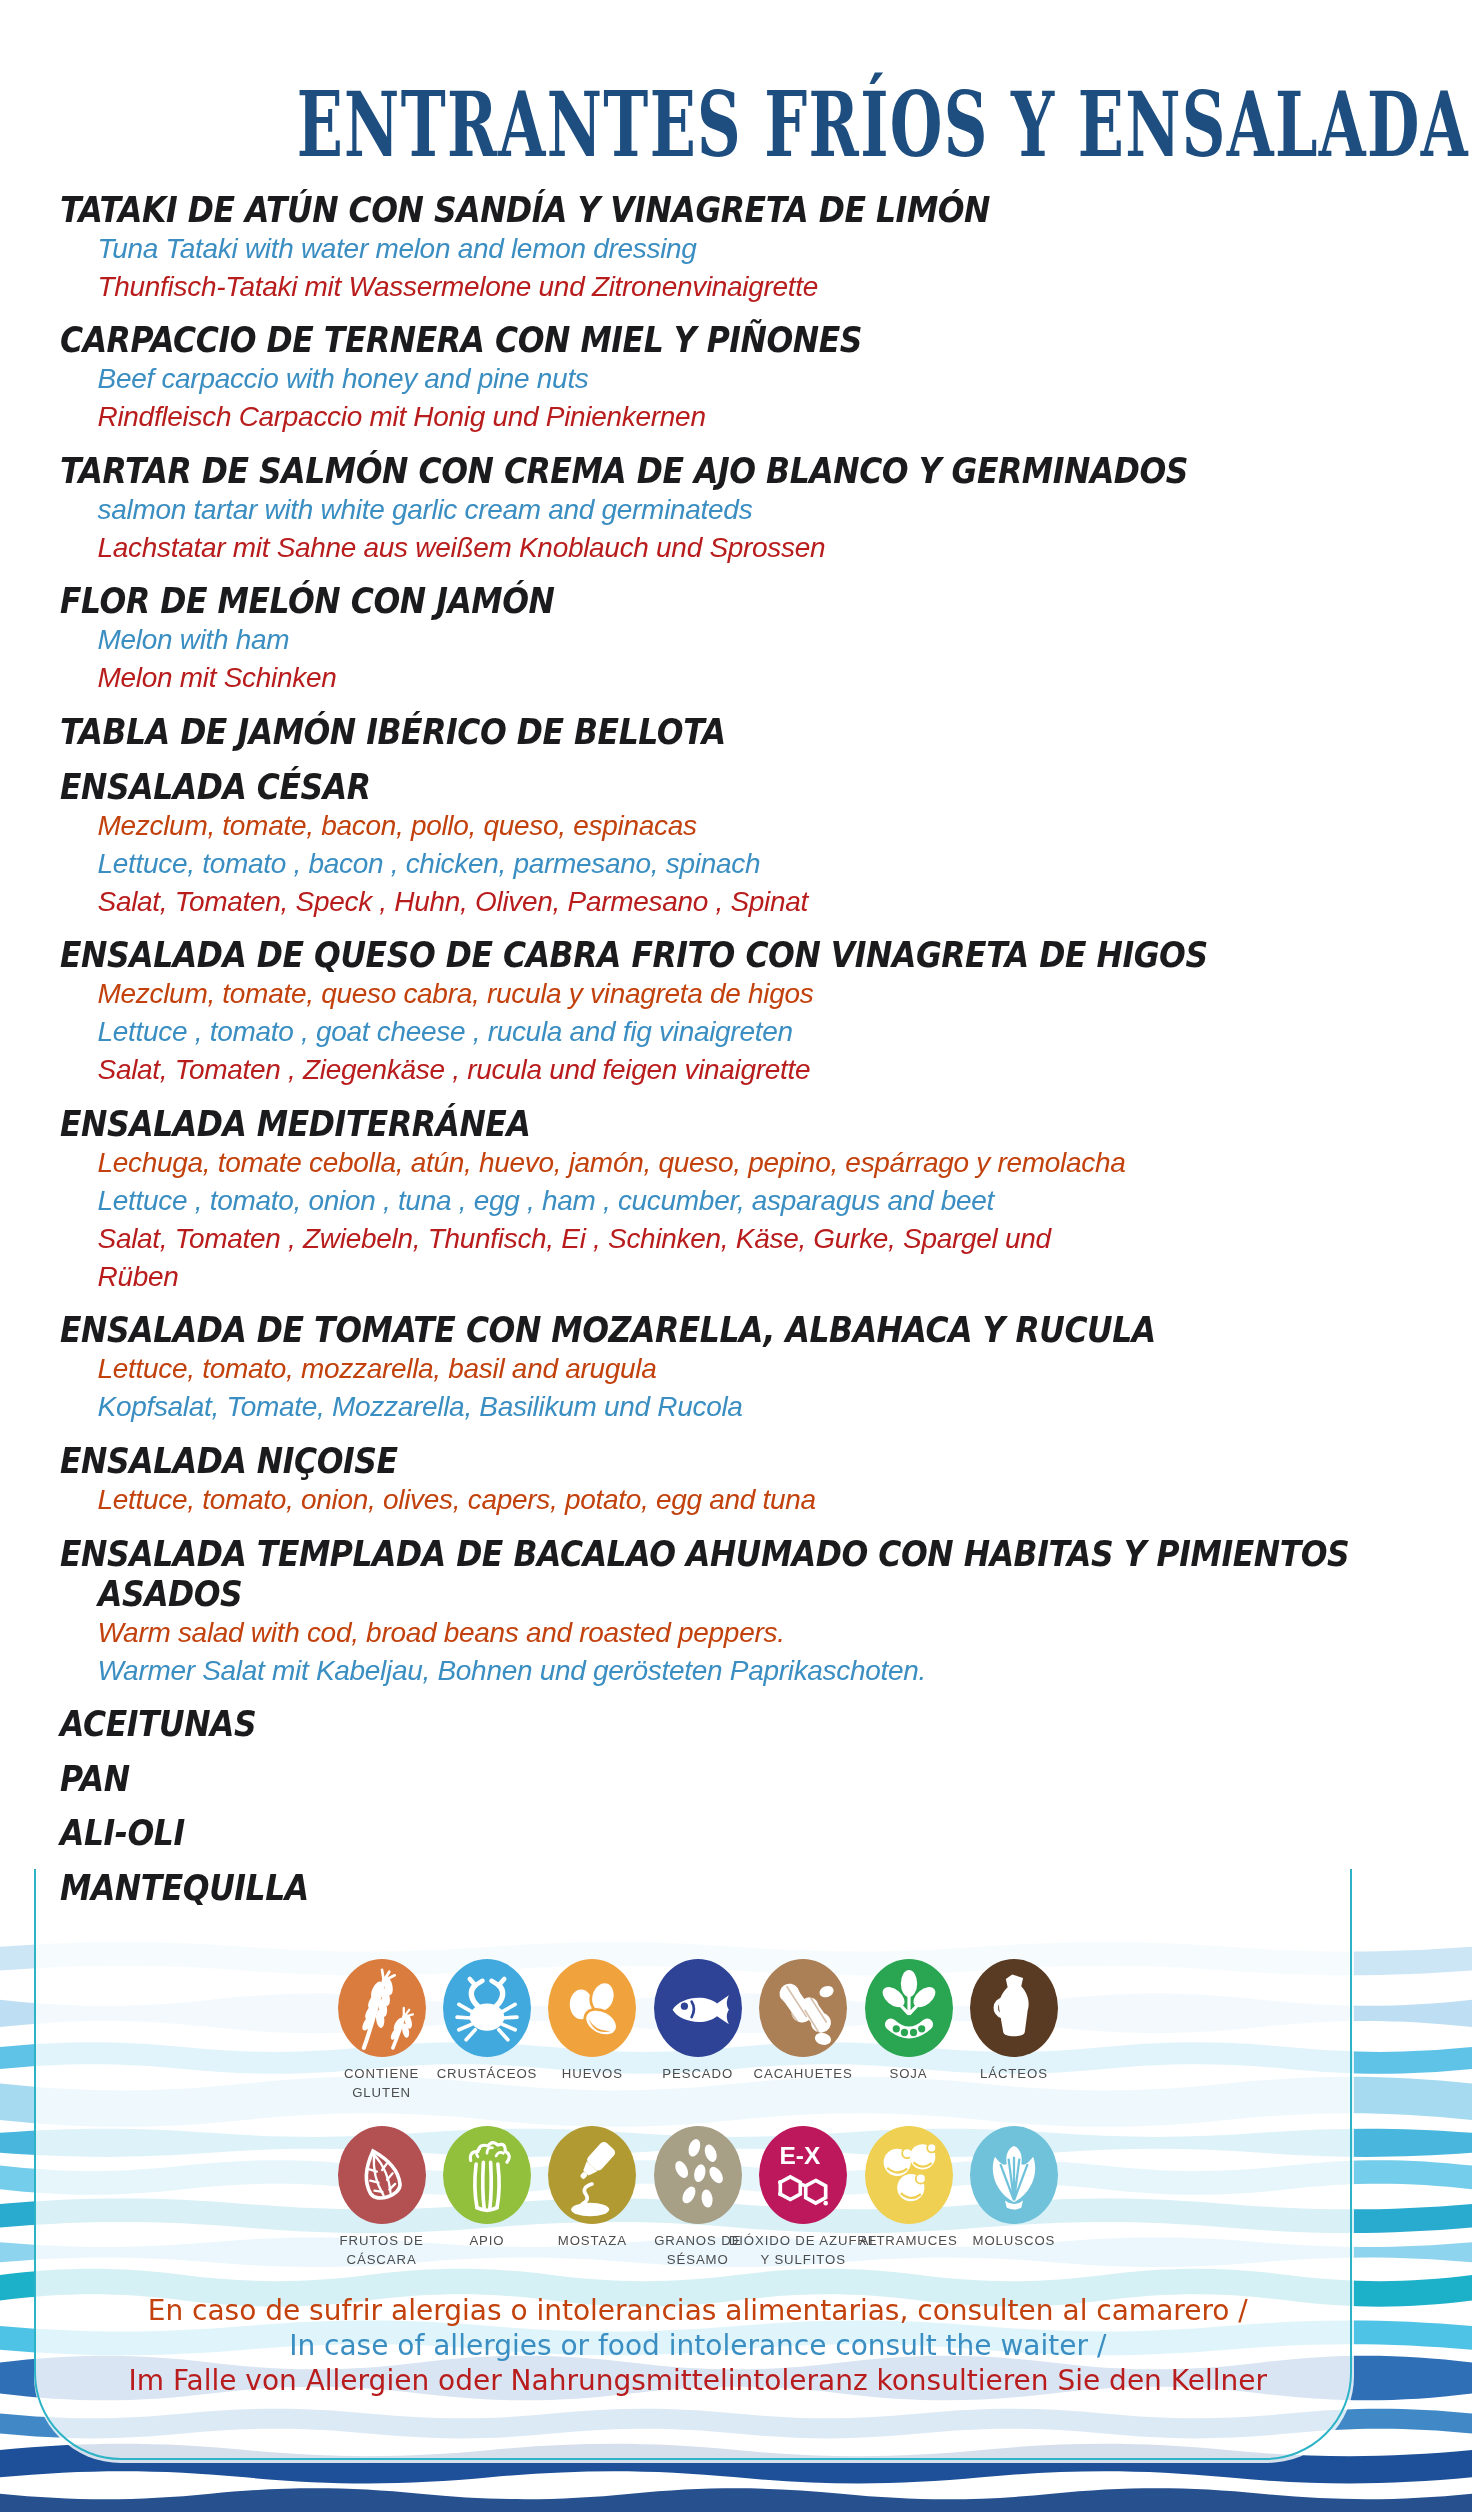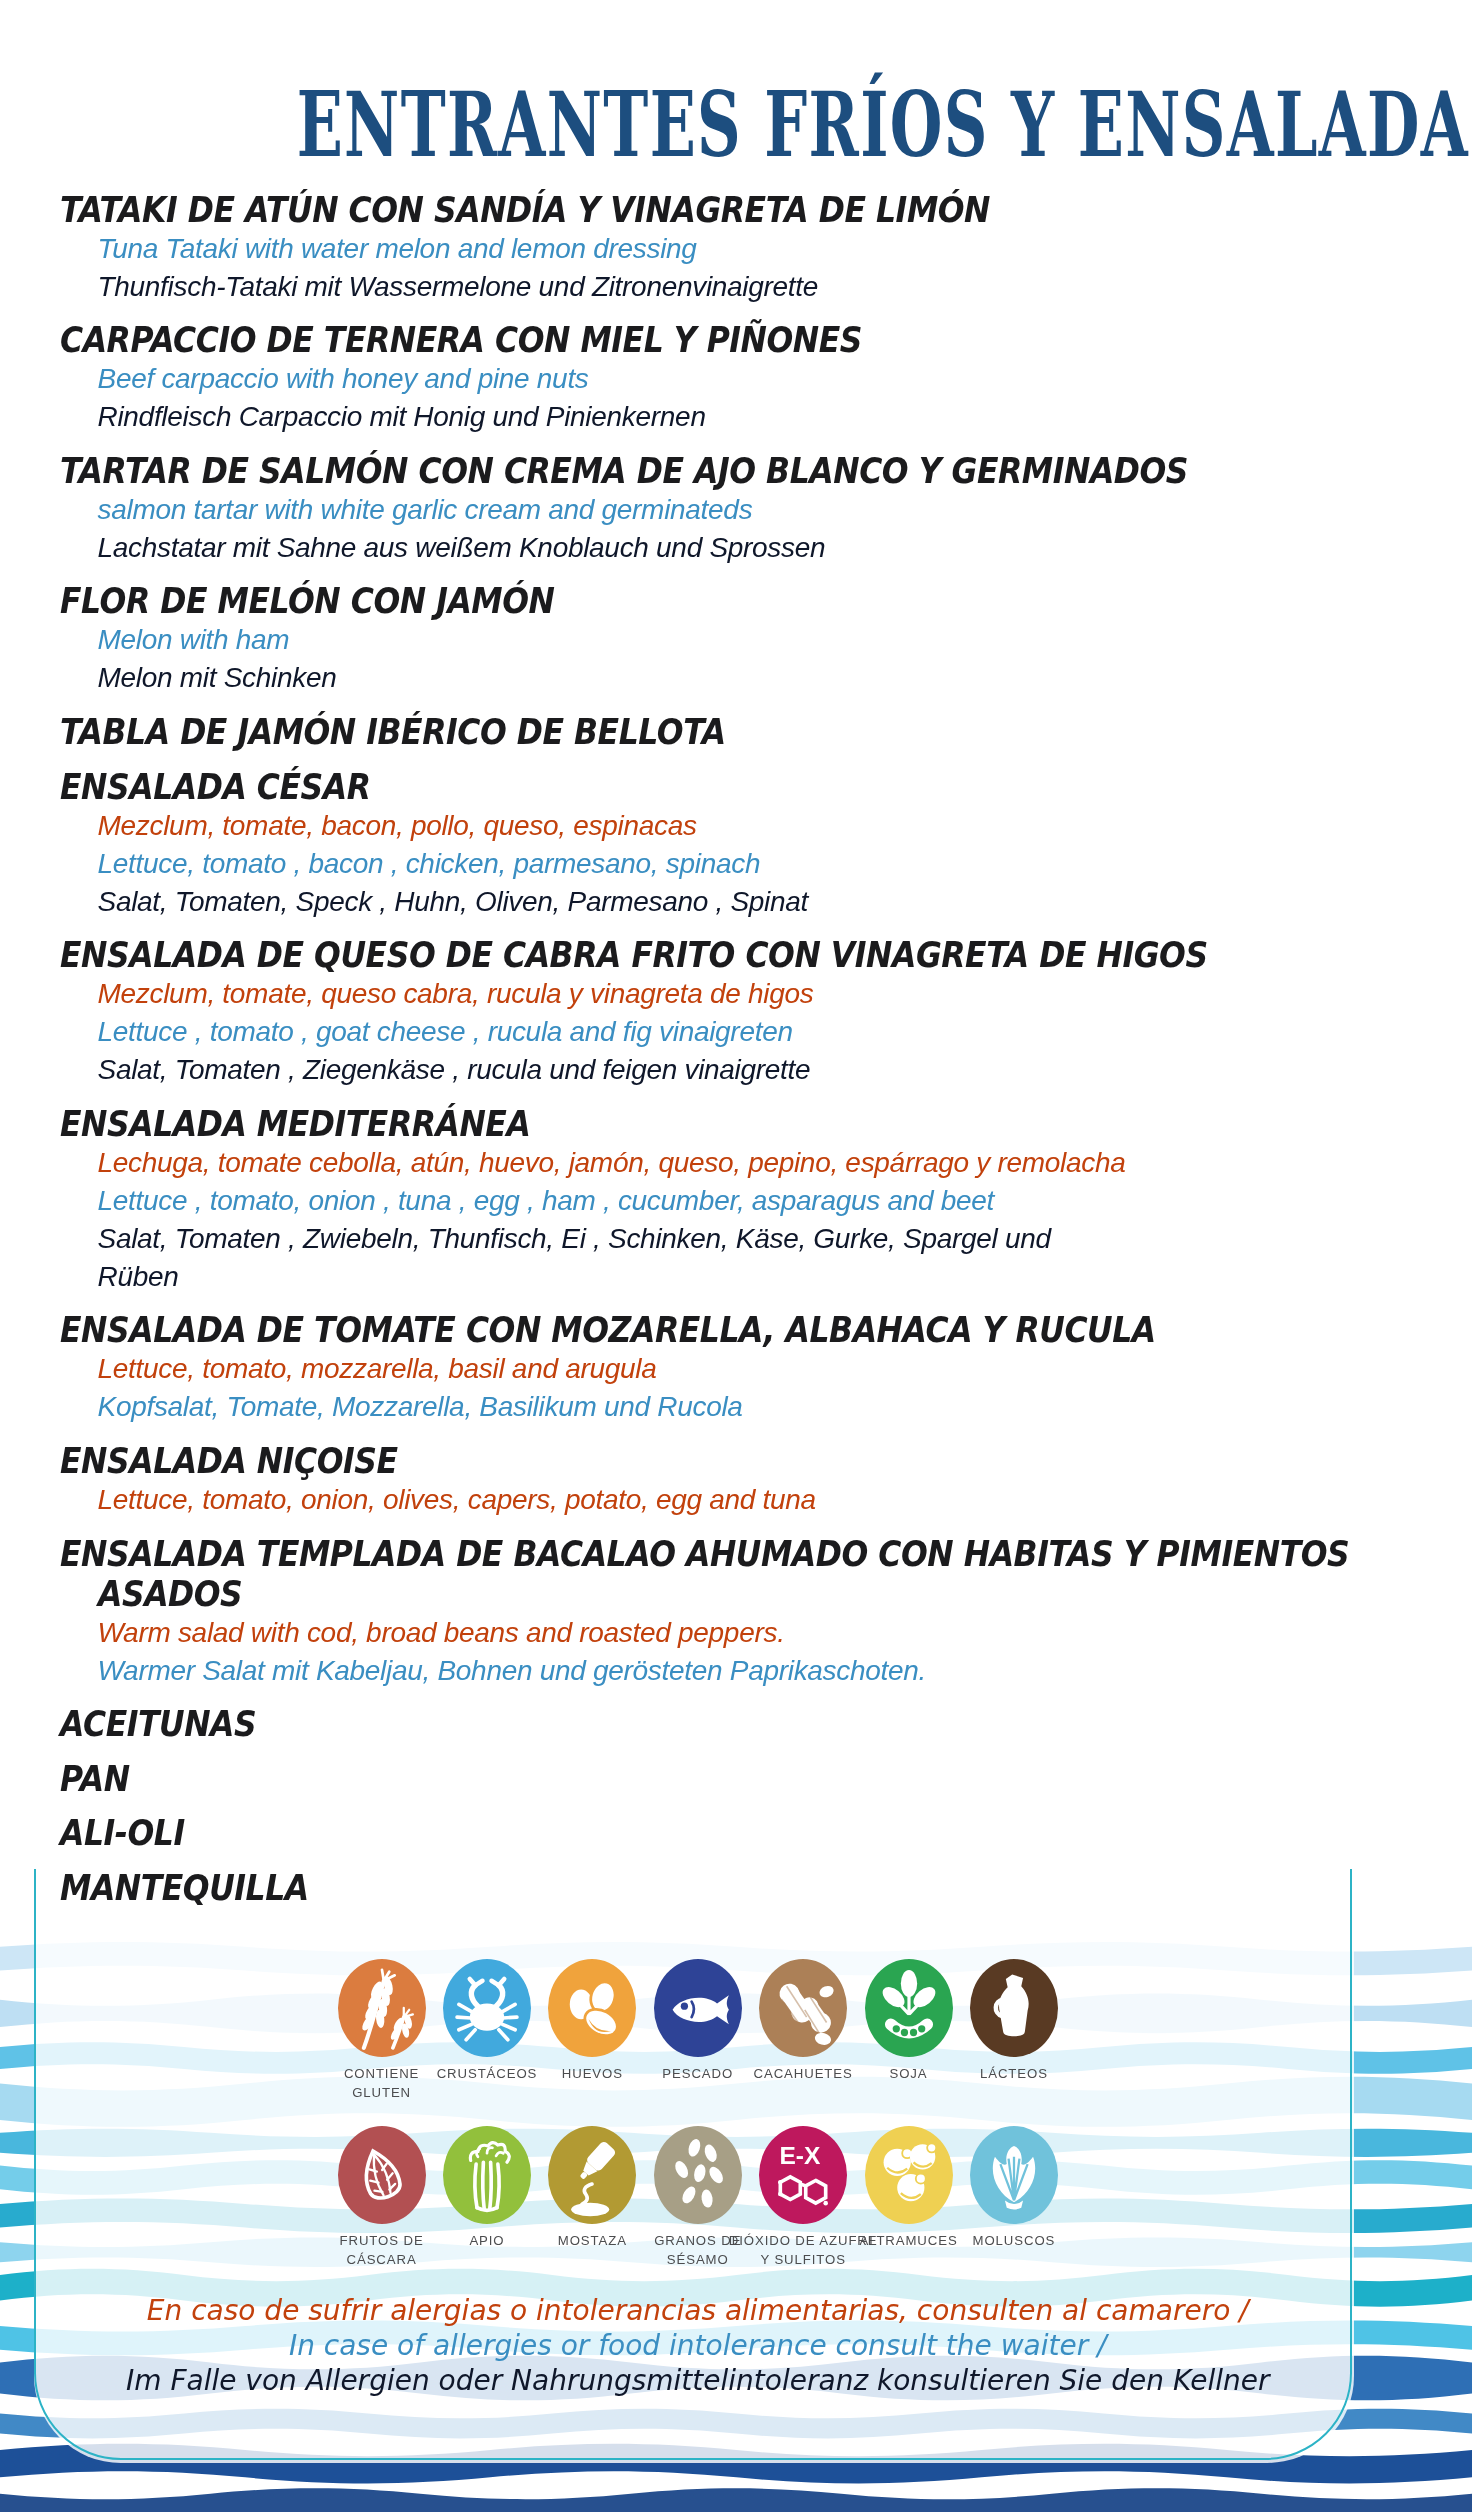--- a/index.html
+++ b/index.html
@@ -27,32 +27,32 @@
   .item-title{
     font-family:"DejaVu Sans",sans-serif;font-style:italic;font-weight:bold;
     font-size:35px;line-height:40px;color:#1B1B1D;letter-spacing:-0.5px;
     transform:scaleX(.9);transform-origin:0 50%;white-space:nowrap;
   }
   .item-title.second{margin-left:38px}
   .item-line{
     font-family:Liberation Sans, sans-serif;font-style:italic;font-size:28px;
     line-height:38px;margin-left:38px;letter-spacing:-0.3px;white-space:nowrap;
   }
-  .blue{color:#3A8EC2}.gray{color:#c2410c}.dark{color:#0f172a}
+  .blue{color:#3A8EC2}.gray{color:#c2410c}.dark{color:#b91c1c}
   .allergens{margin-top:51px}
   .allergen-row{display:flex;justify-content:center;gap:16.4px;margin-bottom:24px}
   .allergen{width:89px;display:flex;flex-direction:column;align-items:center}
   .chip{width:88px;height:98px;border-radius:50%;flex:0 0 auto}
   .chip svg{width:88px;height:98px;display:block}
   .allergen-label{
     margin-top:7px;font-size:13.2px;line-height:19px;color:#4C4D4F;
     letter-spacing:0.9px;text-align:center;white-space:nowrap;
   }
   .footer{margin-top:3.6px;text-align:center}
-  .footer-line{font-family:"DejaVu Sans",sans-serif;font-style:italic;font-size:28px;line-height:35px}
+  .footer-line{font-family:"DejaVu Sans",sans-serif;font-size:28px;line-height:35px}
 </style>
 </head>
 <body>
 
 <svg class="waves" viewBox="0 0 1615 656" preserveAspectRatio="none" aria-hidden="true">
     <path d="M0 36 C 94 29, 175 29, 269 36 C 363 43, 444 43, 538 36 C 633 29, 713 29, 808 36 C 902 43, 982 43, 1077 36 C 1171 29, 1252 29, 1346 36 C 1440 43, 1521 43, 1615 36 L 1615 62 C 1521 69, 1440 69, 1346 62 C 1252 55, 1171 55, 1077 62 C 982 69, 902 69, 808 62 C 713 55, 633 55, 538 62 C 444 69, 363 69, 269 62 C 175 55, 94 55, -0 62 Z" fill="#CDE6F6"></path>
     <path d="M0 94 C 81 103, 150 103, 231 94 C 311 85, 381 85, 461 94 C 542 103, 611 103, 692 94 C 773 85, 842 85, 923 94 C 1004 103, 1073 103, 1154 94 C 1234 85, 1304 85, 1384 94 C 1465 103, 1534 103, 1615 94 L 1615 124 C 1534 115, 1465 115, 1384 124 C 1304 133, 1234 133, 1154 124 C 1073 115, 1004 115, 923 124 C 842 133, 773 133, 692 124 C 611 115, 542 115, 461 124 C 381 133, 311 133, 231 124 C 150 115, 81 115, -0 124 Z" fill="#BEDFF3"></path>
     <path d="M0 146 C 71 139, 131 139, 202 146 C 273 153, 333 153, 404 146 C 474 139, 535 139, 606 146 C 676 153, 737 153, 808 146 C 878 139, 939 139, 1009 146 C 1080 153, 1141 153, 1211 146 C 1282 139, 1342 139, 1413 146 C 1484 153, 1544 153, 1615 146 L 1615 170 C 1544 177, 1484 177, 1413 170 C 1342 163, 1282 163, 1211 170 C 1141 177, 1080 177, 1009 170 C 939 163, 878 163, 808 170 C 737 177, 676 177, 606 170 C 535 163, 474 163, 404 170 C 333 177, 273 177, 202 170 C 131 163, 71 163, 0 170 Z" fill="#5FC2E7"></path>
     <path d="M0 186 C 94 196, 175 196, 269 186 C 363 176, 444 176, 538 186 C 633 196, 713 196, 808 186 C 902 176, 982 176, 1077 186 C 1171 196, 1252 196, 1346 186 C 1440 176, 1521 176, 1615 186 L 1615 226 C 1521 216, 1440 216, 1346 226 C 1252 236, 1171 236, 1077 226 C 982 216, 902 216, 808 226 C 713 236, 633 236, 538 226 C 444 216, 363 216, 269 226 C 175 236, 94 236, -0 226 Z" fill="#A6DAF1"></path>
     <path d="M0 240 C 81 234, 150 234, 231 240 C 311 246, 381 246, 461 240 C 542 234, 611 234, 692 240 C 773 246, 842 246, 923 240 C 1004 234, 1073 234, 1154 240 C 1234 246, 1304 246, 1384 240 C 1465 234, 1534 234, 1615 240 L 1615 262 C 1534 268, 1465 268, 1384 262 C 1304 256, 1234 256, 1154 262 C 1073 268, 1004 268, 923 262 C 842 256, 773 256, 692 262 C 611 268, 542 268, 461 262 C 381 256, 311 256, 231 262 C 150 268, 81 268, -0 262 Z" fill="#49B7DD"></path>

